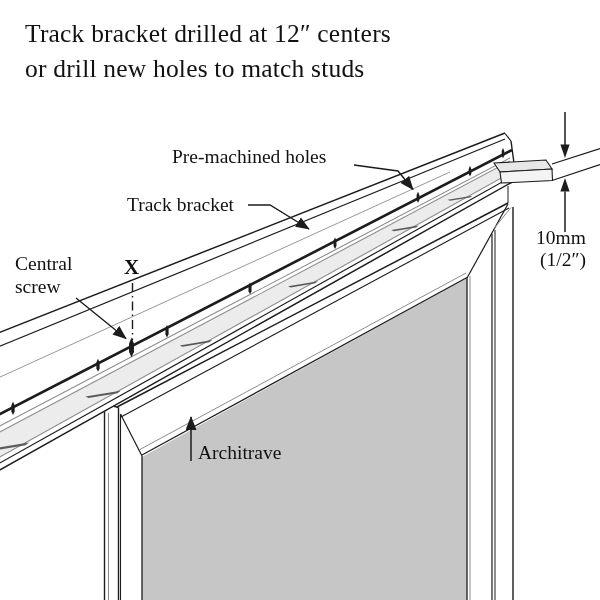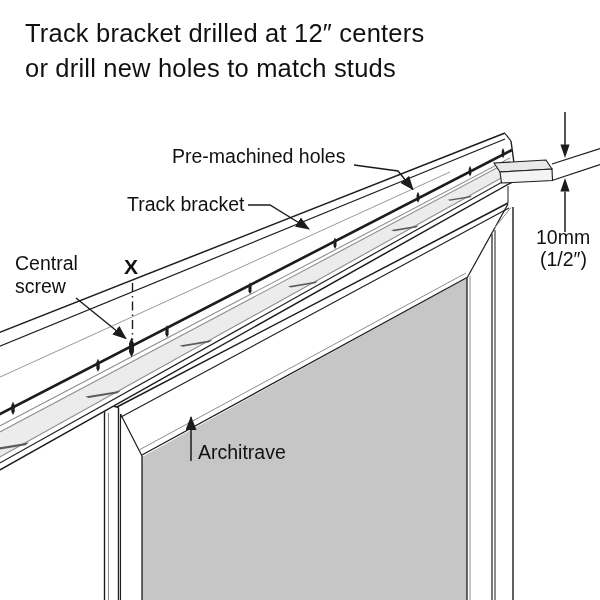--- a/index.html
+++ b/index.html
@@ -1,21 +1,21 @@
 <!DOCTYPE html>
 <html style="--line: #1c1c1c; --grayline: #8c8c8c; --shelf: #ececec; --panel: #c6c6c6; --bg: #ffffff; --text: #111111;"><head>
 <meta charset="utf-8">
 <style>
   :root{
     --line:#1c1c1c; --grayline:#8c8c8c; --shelf:#ececec;
     --panel:#c6c6c6; --bg:#ffffff; --text:#111111;
   }
   html,body{margin:0;padding:0;background:var(--bg);}
   .stage{position:relative;width:600px;height:600px;background:var(--bg);
-         font-family:Liberation Sans, sans-serif;}
+         font-family:Liberation Serif, serif;}
   svg{display:block}
   .ln{stroke:var(--line);fill:none;stroke-linecap:butt}
   .gln{stroke:var(--grayline);fill:none}
   .panel{fill:var(--panel);stroke:none}
   .shelf{fill:var(--shelf);stroke:none}
   .whitefill{fill:#ffffff;stroke:none}
   .blocktop{fill:#e8e8e8;stroke:var(--line);stroke-width:1.1}
   .blockfront{fill:#f4f4f4;stroke:var(--line);stroke-width:1.1}
   .tick{fill:#1d1d1d;stroke:none}
   .slot{fill:#5a5a5a;stroke:none}

